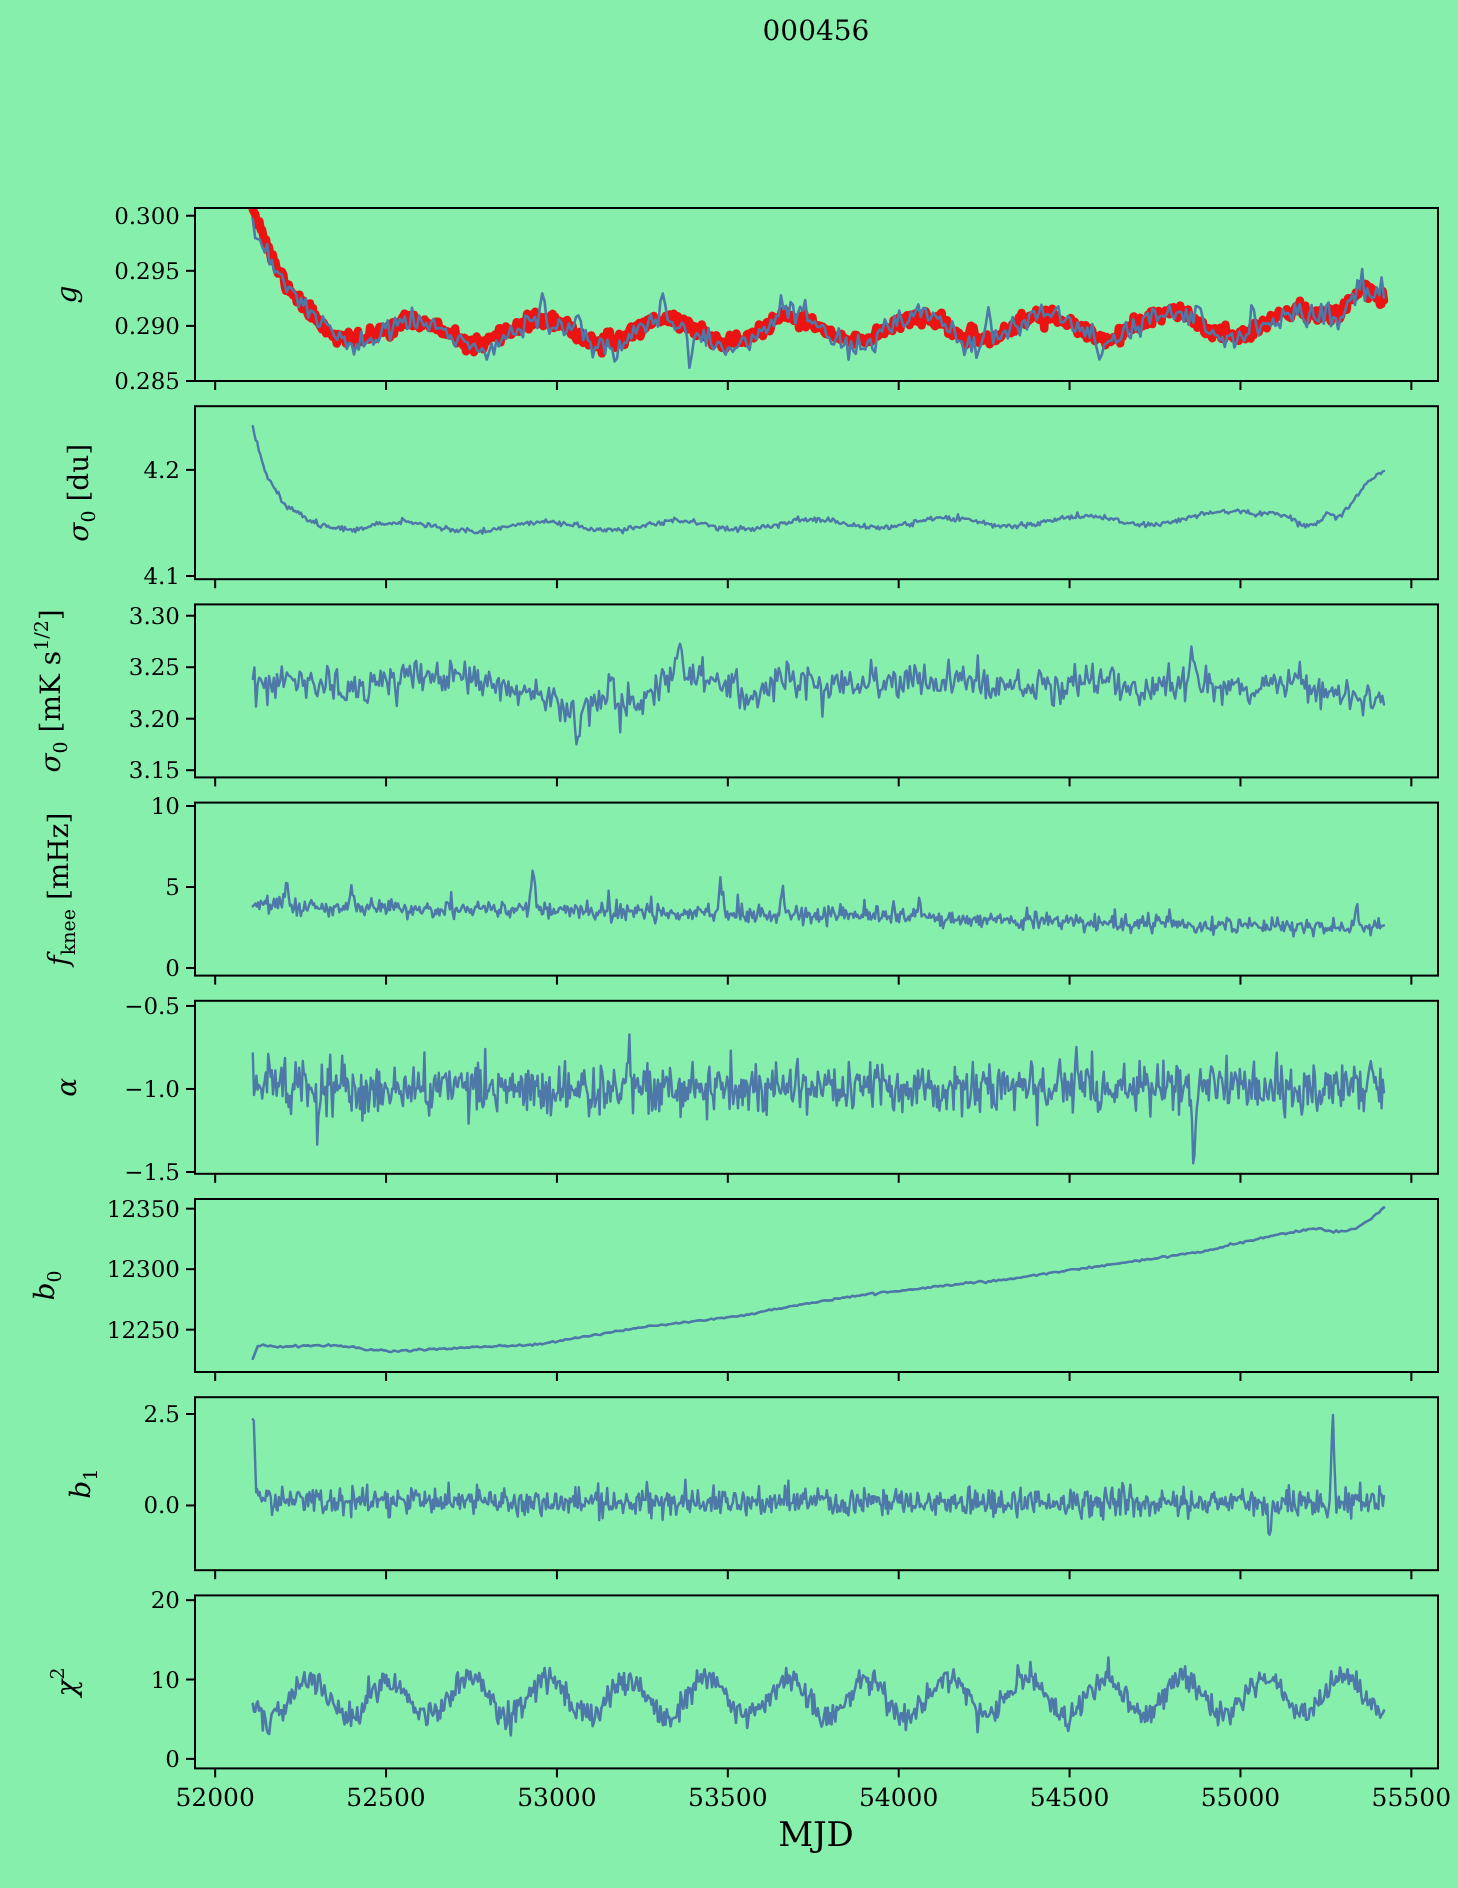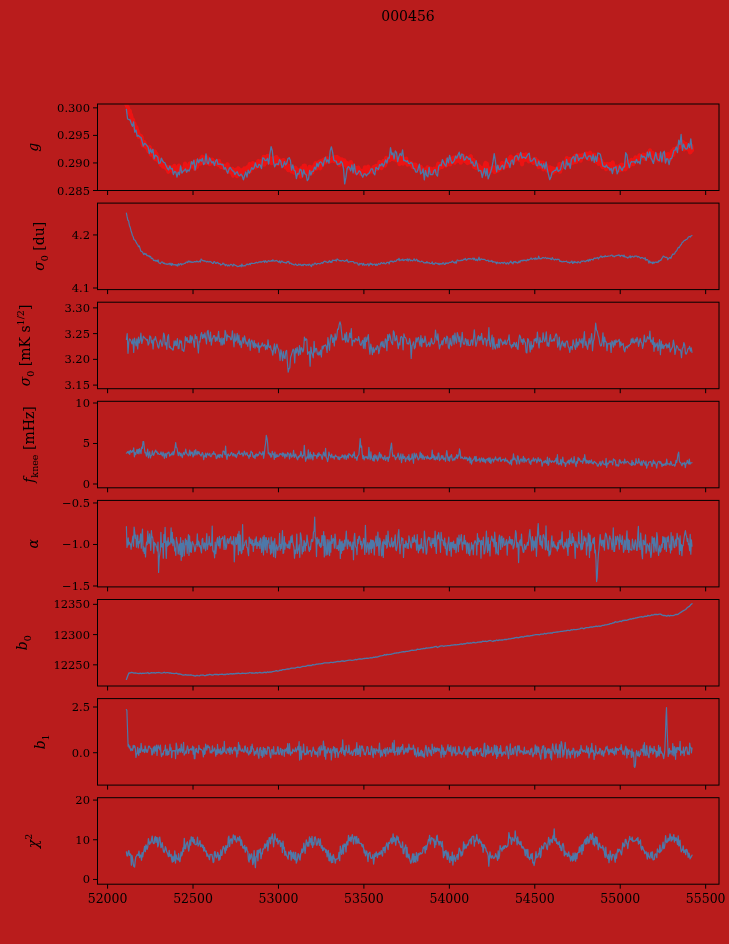--- a/index.html
+++ b/index.html
@@ -1,18 +1,18 @@
 <!DOCTYPE html>
 <html><head>
 <meta charset="utf-8">
 <style>
   html,body{margin:0;padding:0;background:#ffffff;}
   body{width:729px;height:944px;overflow:hidden;
        font-family:"DejaVu Serif", serif;color:#000;}
-  .figure{position:relative;width:729px;height:944px;background:#b91c1c;}
+  .figure{position:relative;width:729px;height:944px;background:#86efac;}
   #plot{position:absolute;left:0;top:0;}
   .title{position:absolute;left:97px;top:8px;width:622px;text-align:center;
          font-size:14px;color:#000;}
   .xlabel{position:absolute;left:97px;top:908px;width:622px;text-align:center;
           font-size:17px;color:#000;}
   svg text{font-family:"DejaVu Serif", serif;fill:#000;}
 </style>
 </head>
 <body>
 
@@ -200,13 +200,14 @@
         <text x="705.6711575474292" y="903.1999999999999" text-anchor="middle" font-size="12.5">55500</text>
         <line x1="93" y1="879.4385321100917" x2="97.5" y2="879.4385321100917" stroke="#000000" stroke-width="1"></line>
         <text x="90" y="883.4385321100917" text-anchor="end" font-size="11.5">0</text>
         <line x1="93" y1="839.7596330275229" x2="97.5" y2="839.7596330275229" stroke="#000000" stroke-width="1"></line>
         <text x="90" y="843.7596330275229" text-anchor="end" font-size="11.5">10</text>
         <line x1="93" y1="800.0807339449541" x2="97.5" y2="800.0807339449541" stroke="#000000" stroke-width="1"></line>
         <text x="90" y="804.0807339449541" text-anchor="end" font-size="11.5">20</text>
         <text text-anchor="middle" font-size="14" transform="translate(38,840.9499999999999) rotate(-90)"><tspan dy="0" font-size="14" font-style="italic">χ</tspan><tspan dy="-6" font-size="9.5">2</tspan></text>
       </g>
     </svg>
+  <div class="xlabel">MJD</div>
 </div>
 
 </body></html>

